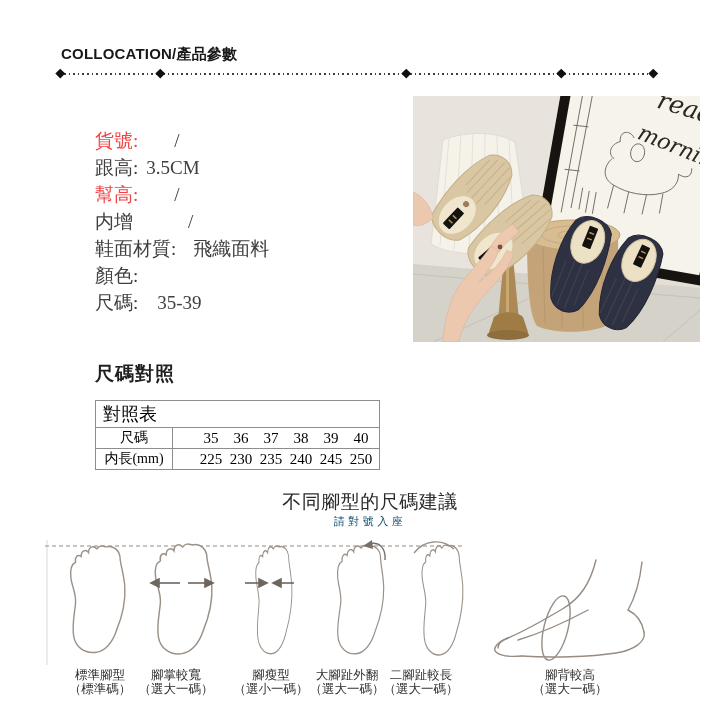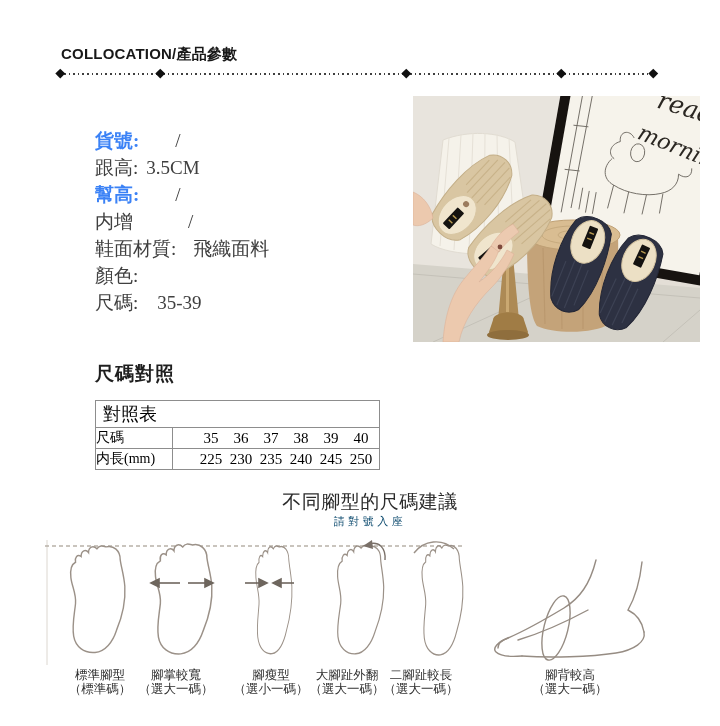--- a/index.html
+++ b/index.html
@@ -11,32 +11,32 @@
   
   .header-title{left:61px;top:45px;font-family:"Liberation Sans","DejaVu Sans",sans-serif;
     font-weight:bold;font-size:15px;color:#181818;letter-spacing:.2px;}
   .header-rule{left:57px;top:69px;width:600px;height:9px;display:flex;align-items:center;}
   .diamond{width:6.5px;height:6.5px;background:#101010;transform:rotate(45deg);flex:none;}
   .dots{height:2px;background:repeating-linear-gradient(90deg,#3f3f3f 0 1.6px,transparent 1.6px 4.6px);flex:none;}
   .d1{width:93px}.d2{width:240px}.d3{width:148px}.d4{width:86px}
   
   .specs{left:95px;top:127px;font-size:19px;color:#404040;}
   .spec-row{height:27px;line-height:27px;display:flex;}
-  .spec-row .lab.bold{font-weight:bold;color:#3b82f6;}
+  .spec-row .lab.bold{font-weight:normal;color:#ef4444;}
   .g36{margin-left:36px}.g8{margin-left:8px}.g55{margin-left:55px}.g7{margin-left:17px}
   .g22{margin-left:22px}.g29{margin-left:29px}.g19{margin-left:19px}
   
   .photo-svg{left:413px;top:96px;width:287px;height:246px;}
   
   .size-title{left:95px;top:361px;font-size:19px;font-weight:bold;color:#1f1f1f;letter-spacing:1px;font-family:Liberation Serif, serif;}
   .size-table{left:95px;top:400px;width:283px;border:1px solid #8d8d8d;color:#000000;}
   .tbl-caption{height:26px;line-height:26px;padding-left:7px;font-size:18px;border-bottom:1px solid #8d8d8d;}
   .tbl-row{display:flex;height:20px;line-height:20px;}
   .tbl-row.first{border-bottom:1px solid #8d8d8d;}
-  .tbl-label{width:76px;border-right:1px solid #8d8d8d;font-size:14px;flex:none;}
+  .tbl-label{width:76px;border-right:1px solid #8d8d8d;text-align:center;font-size:14px;flex:none;}
   .tbl-vals{flex:1;display:flex;padding-left:23px;}
   .tbl-vals span{width:30px;text-align:center;font-size:15px;font-weight:500;}
   
   .advice-title{left:20px;top:489px;width:700px;text-align:center;font-size:19px;letter-spacing:.5px;color:#2b2b2b;}
   .advice-subtitle{left:20px;top:514px;width:700px;text-align:center;font-size:11px;letter-spacing:3.5px;color:#0c4a6e;}
   
   .feet-svg{left:40px;top:540px;width:640px;height:125px;}
   .foot-label{top:668px;width:120px;text-align:center;font-size:12.5px;line-height:14px;color:#2f2f2f;}
   .fl1{left:40px}.fl2{left:116px}.fl3{left:211px}.fl4{left:287px}.fl5{left:361px}.fl6{left:510px}
 </style>

